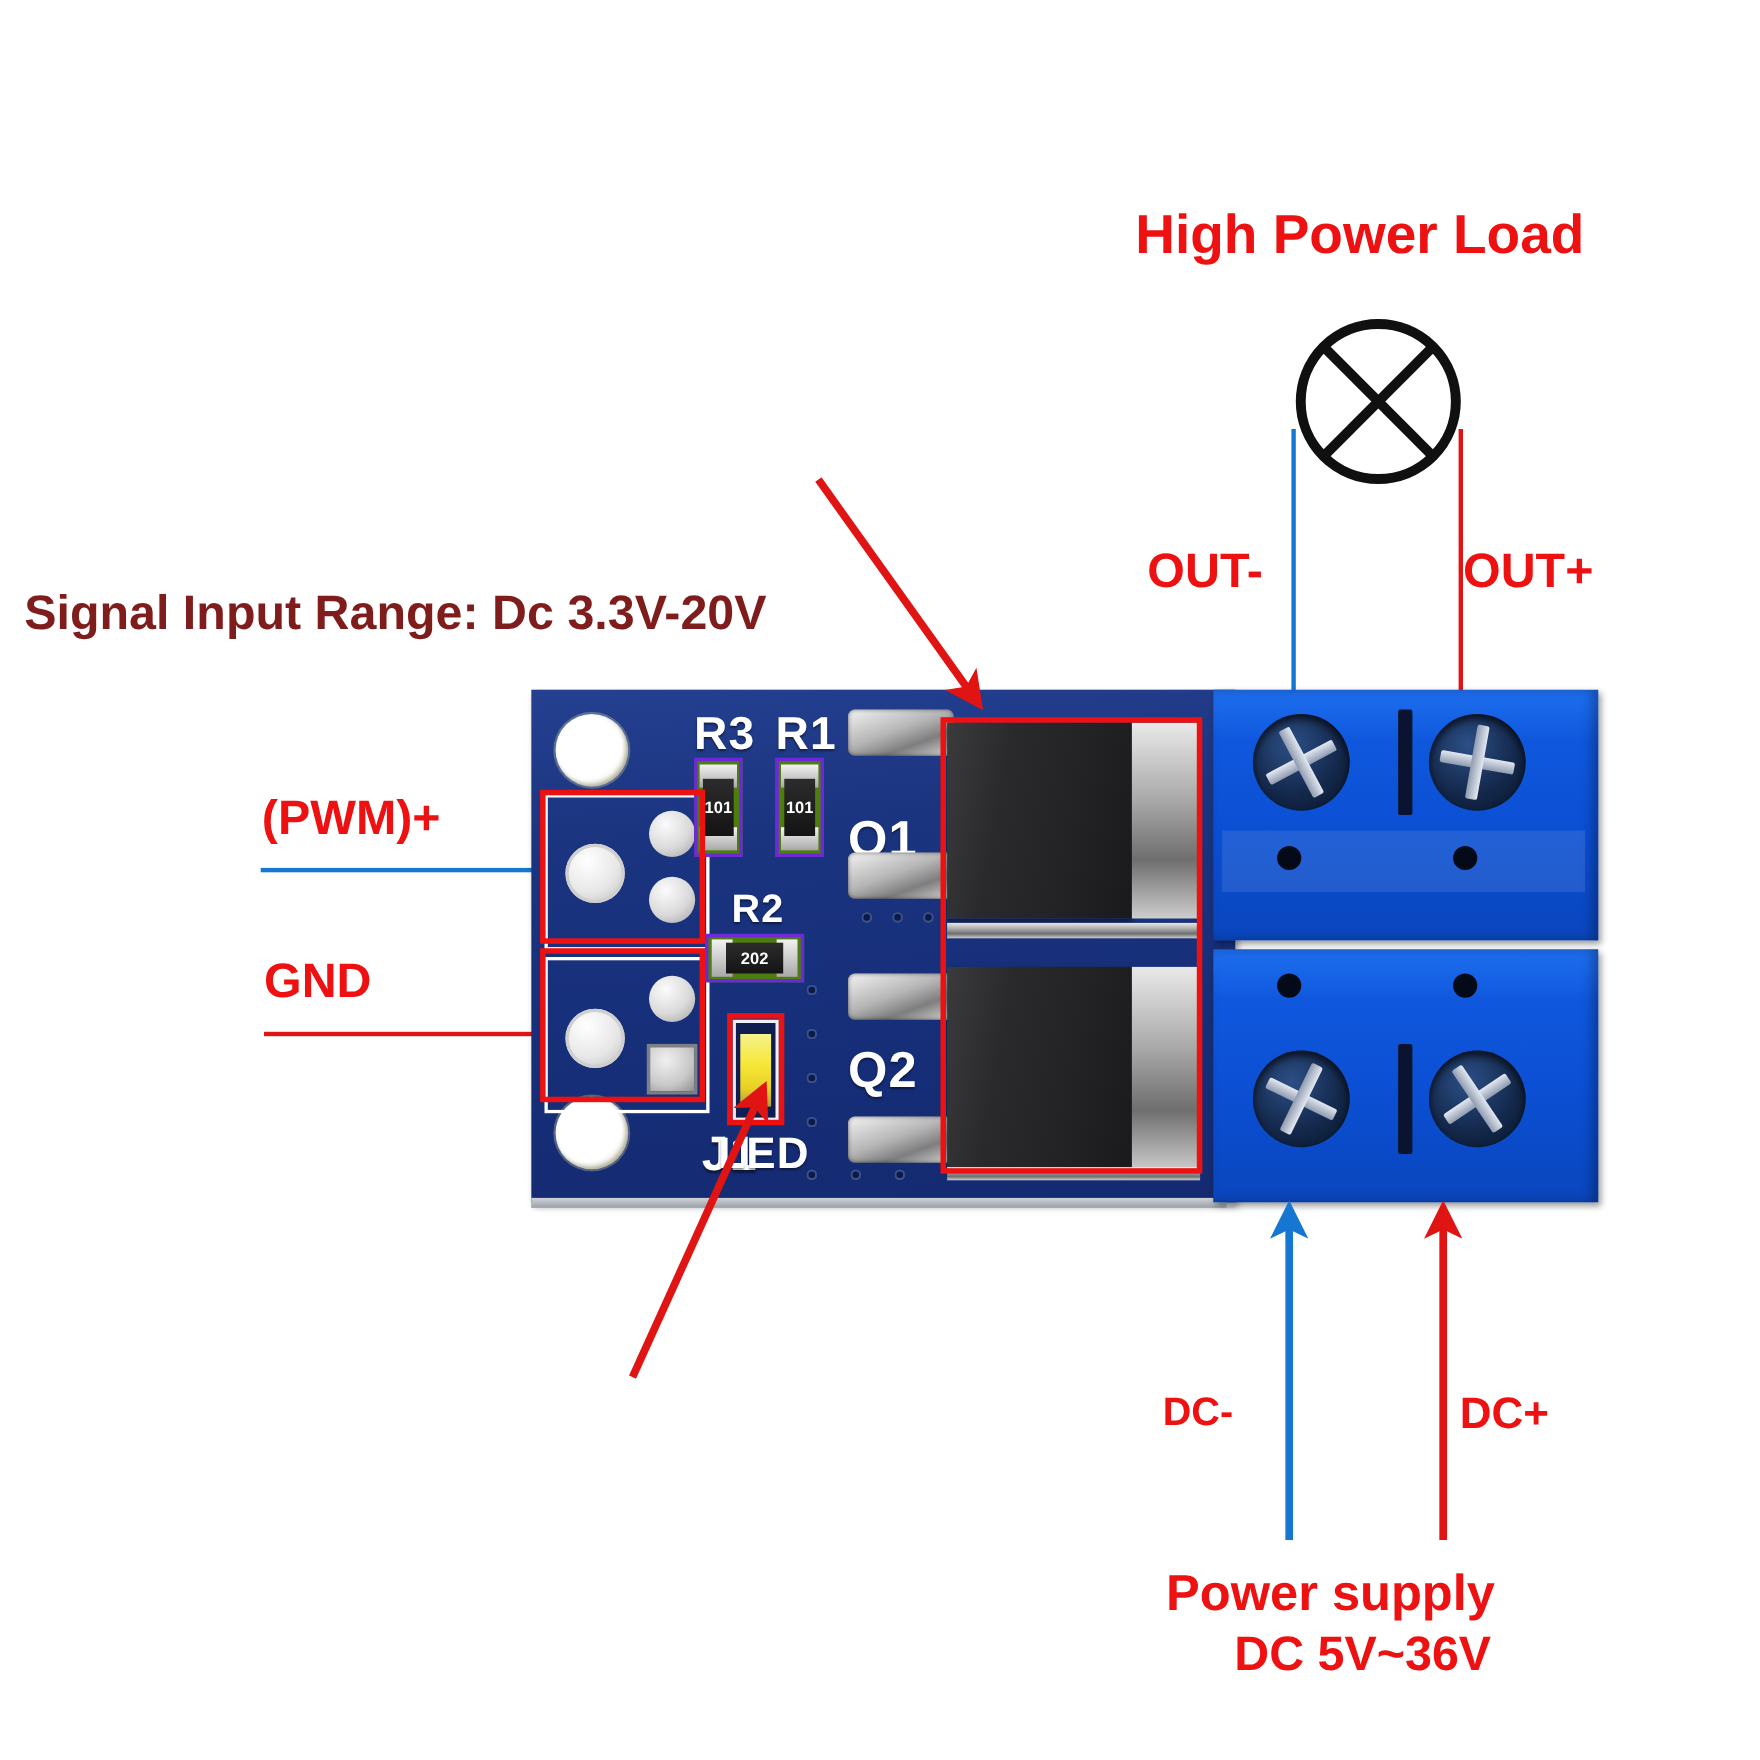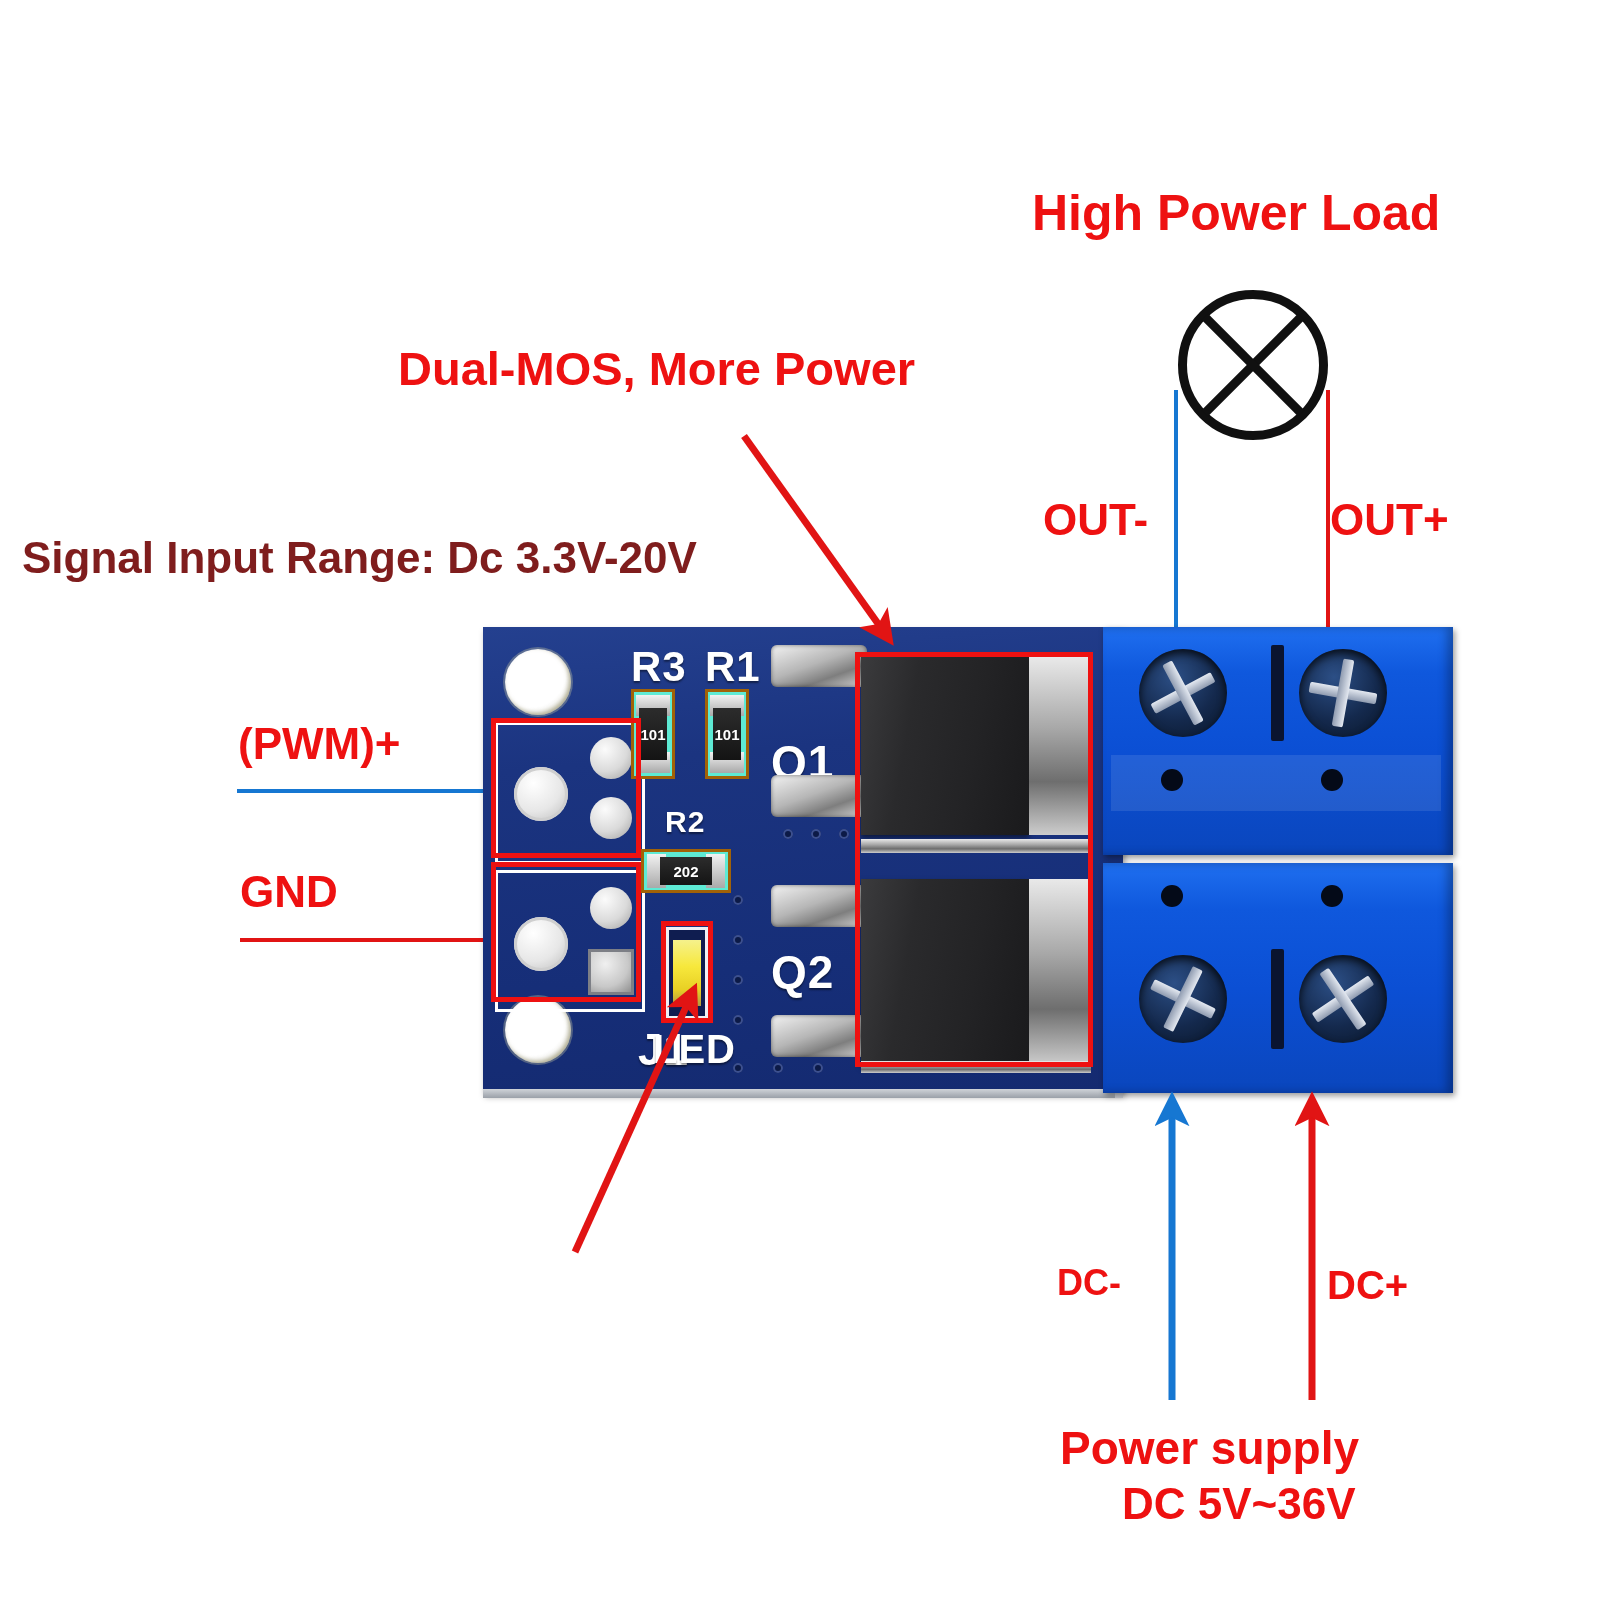--- a/index.html
+++ b/index.html
@@ -67,22 +67,22 @@
       border:3px solid #7d7f86;box-sizing:border-box;}
   .redbox{position:absolute;border:5px solid #ee1111;box-sizing:border-box;}
   #redbox-j1-top{left:8px;top:718px;width:142px;height:137px;}
   #redbox-j1-bot{left:8px;top:860px;width:142px;height:137px;}
 
   
   .silk{position:absolute;color:#ffffff;font-weight:bold;letter-spacing:1px;
         text-shadow:0 2px 2px rgba(0,0,0,.45);}
 
   
-  .resistor{position:absolute;border:3px solid #a16207;box-sizing:border-box;
-      background:#5eead4;}
+  .resistor{position:absolute;border:3px solid #6d28d9;box-sizing:border-box;
+      background:#4d7c0f;}
   .res-body{position:absolute;left:50%;top:50%;transform:translate(-50%,-50%);
       background:linear-gradient(180deg,#2c2c2c,#141414);
       color:#ffffff;font-size:15px;font-weight:bold;display:flex;
       align-items:center;justify-content:center;}
   .res-cap{position:absolute;left:5%;width:90%;height:24%;
       background:linear-gradient(180deg,#f2f2f2,#a9a9a9);}
 
   
   #led-part{position:absolute;left:183px;top:300px;width:42px;height:92px;
       background:#0f1d50;border:3px solid #eef0f5;box-sizing:border-box;}
@@ -123,21 +123,20 @@
   
   #arrow-layer{position:absolute;left:0;top:0;width:1600px;height:1600px;pointer-events:none;}
 </style>
 </head>
 <body>
 
 <div class="stage">
 
   <div class="anno red" id="title-high-power-load">High Power Load</div>
 
-  <div class="anno red" id="label-dual-mos">Dual-MOS, More Power</div>
 
   <div class="anno green" id="label-signal-range">Signal Input Range: Dc 3.3V-20V</div>
 
   <div class="anno red" id="label-pwm">(PWM)+</div>
 
   <div class="anno red" id="label-gnd">GND</div>
 
   <div class="anno red" id="label-out-minus">OUT-</div>
 
   <div class="anno red" id="label-out-plus">OUT+</div>
@@ -181,21 +180,21 @@
         <div class="pad-lg" style="left:16px;top:44px;"></div>
         <div class="pad-sm" style="left:92px;top:14px;"></div>
         <div class="pad-sq" style="left:90px;top:76px;"></div>
       </div>
     </div>
 
     <div class="silk" style="left:155px;top:398px;font-size:44px;">J1</div>
     <div class="silk" style="left:170px;top:400px;font-size:40px;">LED</div>
     <div class="silk" style="left:148px;top:16px;font-size:42px;">R3</div>
     <div class="silk" style="left:222px;top:16px;font-size:42px;">R1</div>
-    <div class="silk" style="left:182px;top:178px;font-size:30px;">R2</div>
+    <div class="silk" style="left:182px;top:178px;font-size:36px;">R2</div>
     <div class="silk" style="left:288px;top:108px;font-size:46px;">Q1</div>
     <div class="silk" style="left:288px;top:318px;font-size:46px;">Q2</div>
 
     <div class="resistor" style="left:148px;top:62px;width:44px;height:90px;">
       <div class="res-cap" style="top:4%;"></div>
       <div class="res-cap" style="bottom:4%;top:auto;"></div>
       <div class="res-body" style="width:28px;height:52px;">101</div>
     </div>
     <div class="resistor" style="left:222px;top:62px;width:44px;height:90px;">
       <div class="res-cap" style="top:4%;"></div>

